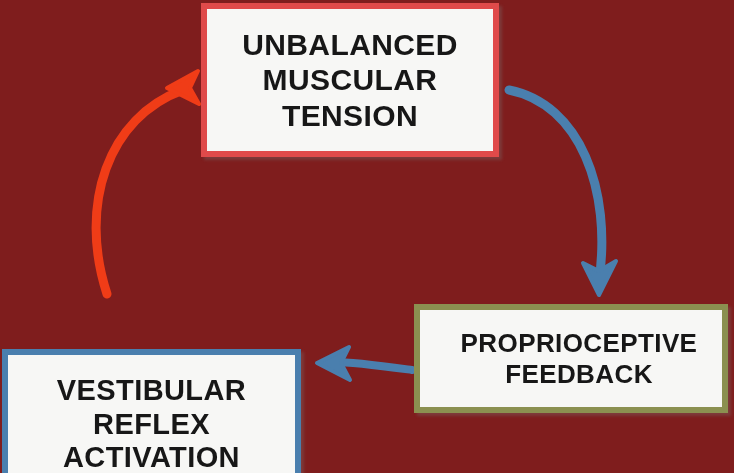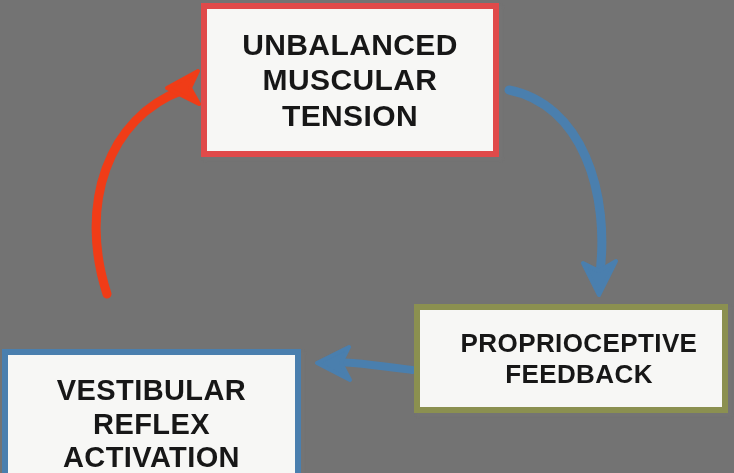--- a/index.html
+++ b/index.html
@@ -4,21 +4,21 @@
 <style>
   html, body {
     margin: 0;
     padding: 0;
     background: #ffffff;
   }
   #canvas {
     position: relative;
     width: 734px;
     height: 473px;
-    background: #737373;
+    background: #7f1d1d;
     overflow: hidden;
     font-family: "Liberation Sans", sans-serif;
   }
 
   .node {
     position: absolute;
     box-sizing: border-box;
     background: #f7f7f5;
     display: flex;
     align-items: center;

